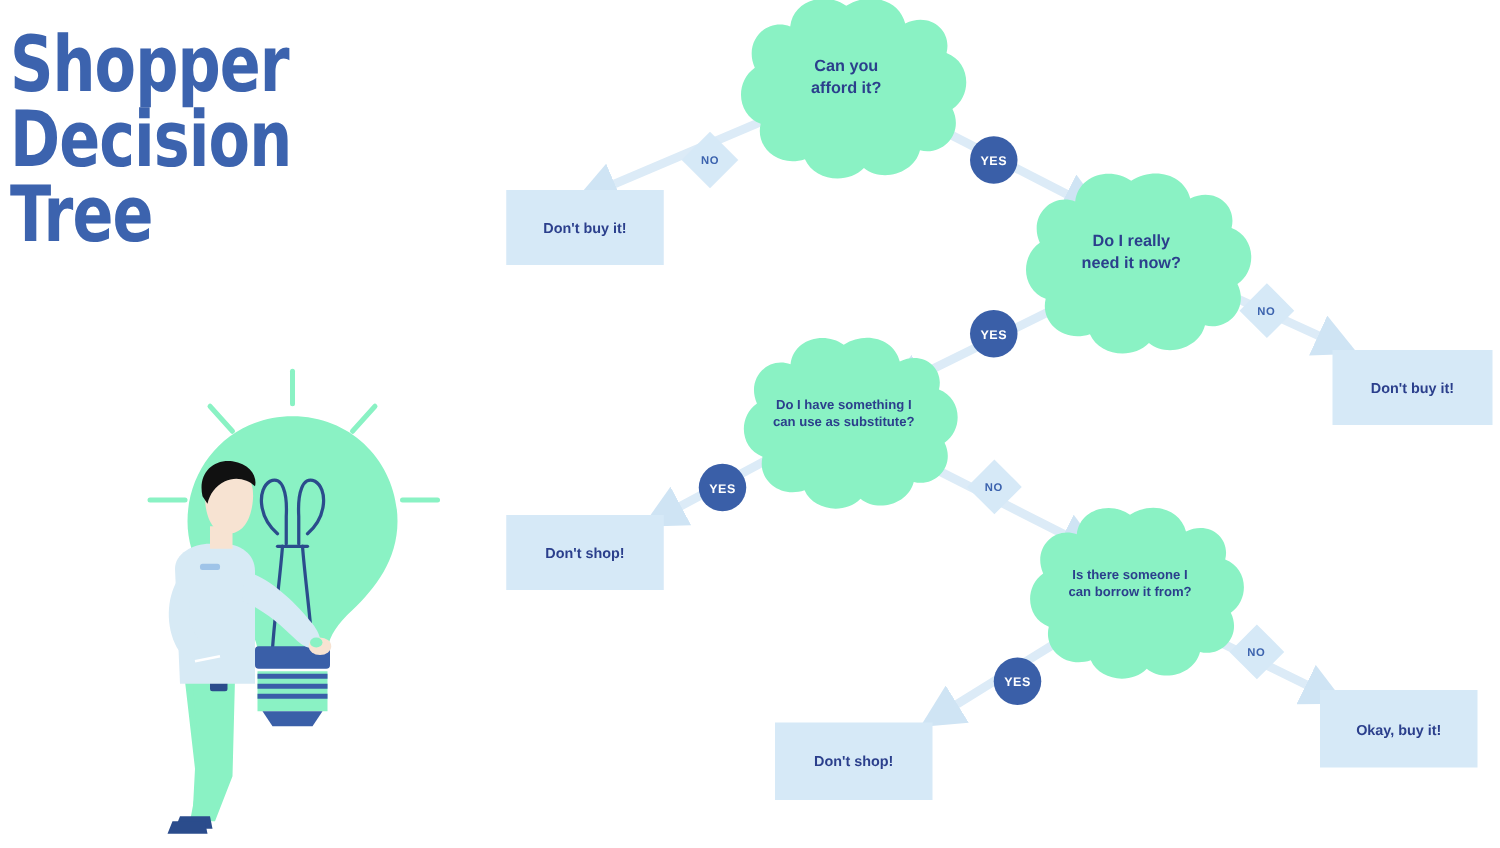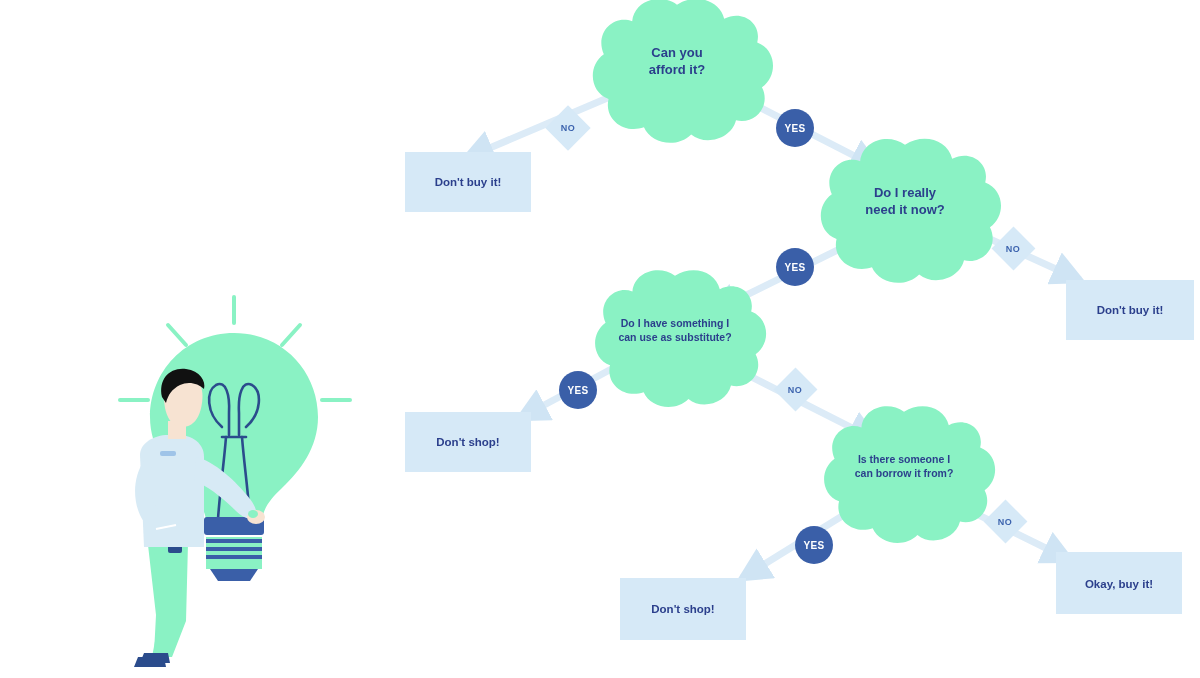--- a/index.html
+++ b/index.html
@@ -91,20 +91,25 @@
     width: 250px;
     height: 390px;
     z-index: 4;
   }
 </style>
 </head>
 <body>
 
 <div id="canvas">
 
+  <div id="title-block">
+    <span class="tline">Shopper</span>
+    <span class="tline">Decision</span>
+    <span class="tline">Tree</span>
+  </div>
 
   <svg id="illustration" viewBox="0 0 250 390">
 
     <g stroke="#8AF2C4" stroke-width="4" stroke-linecap="round">
       <line x1="124" y1="12" x2="124" y2="38"></line>
       <line x1="58" y1="40" x2="76" y2="60"></line>
       <line x1="190" y1="40" x2="172" y2="60"></line>
       <line x1="10" y1="115" x2="38" y2="115"></line>
       <line x1="240" y1="115" x2="212" y2="115"></line>
     </g>

